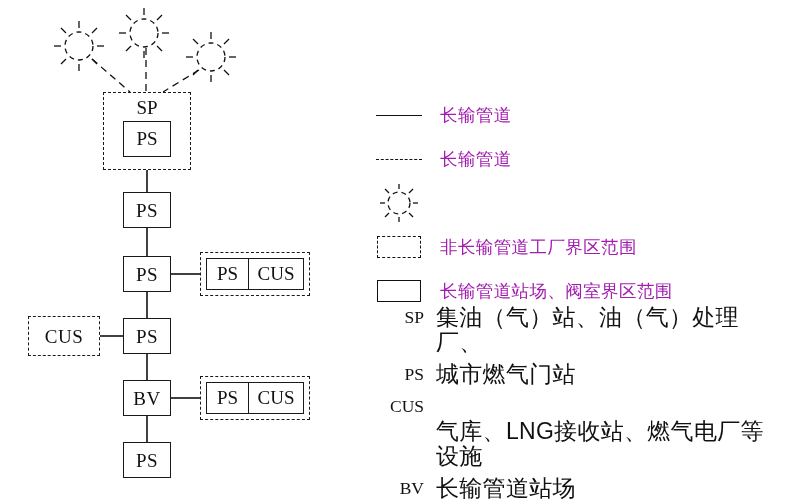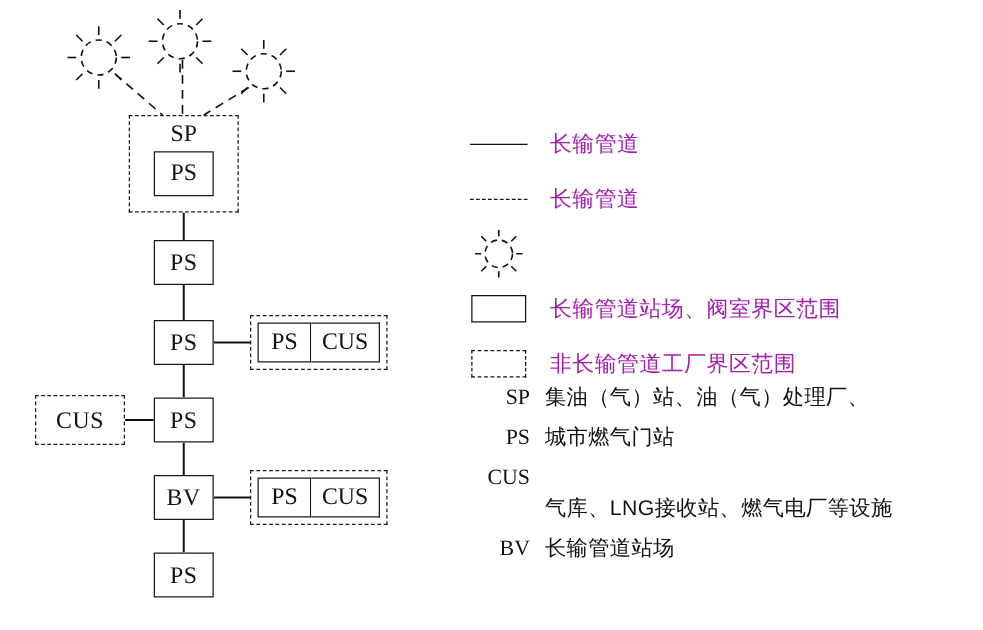--- a/index.html
+++ b/index.html
@@ -164,21 +164,21 @@
     min-width: 56px;
     text-align: right;
     padding-right: 12px;
     font-family: "Liberation Serif", serif;
     font-size: 17.5px;
     color: #111111;
     line-height: 25px;
   }
   .abbr-desc {
     font-family: "Liberation Sans", sans-serif;
-    font-size: 17px;
+    font-size: 23px;
     color: #111111;
     line-height: 25px;
     letter-spacing: 0.3px;
   }
 </style>
 </head>
 <body>
 
 <div id="diagram-root">
 
@@ -289,30 +289,30 @@
             <line x1="17" y1="30" x2="13" y2="34"></line>
             <line x1="13" y1="20" x2="8" y2="20"></line>
             <line x1="17" y1="10" x2="13" y2="6"></line>
           </g>
         </svg>
       </span>
     </div>
 
     <div class="legend-row">
       <span class="legend-sym">
+        <span class="sym-rect-dashed"></span>
+      </span>
+      <span class="legend-text">非长输管道工厂界区范围</span>
+    </div>
+
+    <div class="legend-row">
+      <span class="legend-sym">
         <span class="sym-rect-solid"></span>
       </span>
       <span class="legend-text">长输管道站场、阀室界区范围</span>
-    </div>
-
-    <div class="legend-row">
-      <span class="legend-sym">
-        <span class="sym-rect-dashed"></span>
-      </span>
-      <span class="legend-text">非长输管道工厂界区范围</span>
     </div>
   </div>
 
   <div class="abbr-list">
 
     <div class="abbr-row">
       <span class="abbr-key">SP</span>
       <span class="abbr-desc">
         <span>集油（气）站、油（气）处理厂、</span><br>
       </span>

